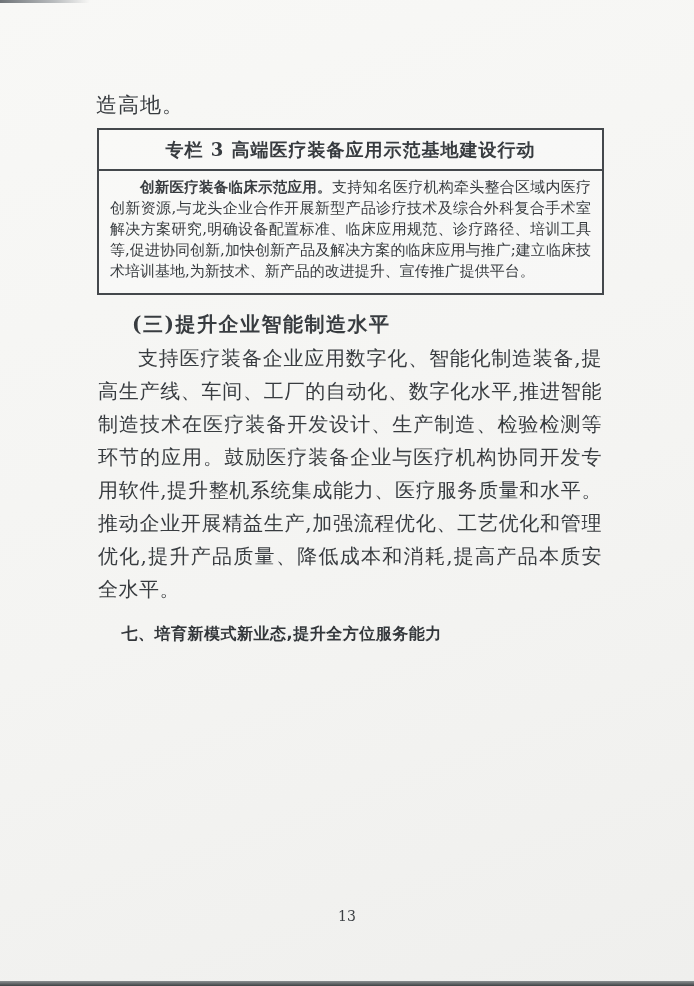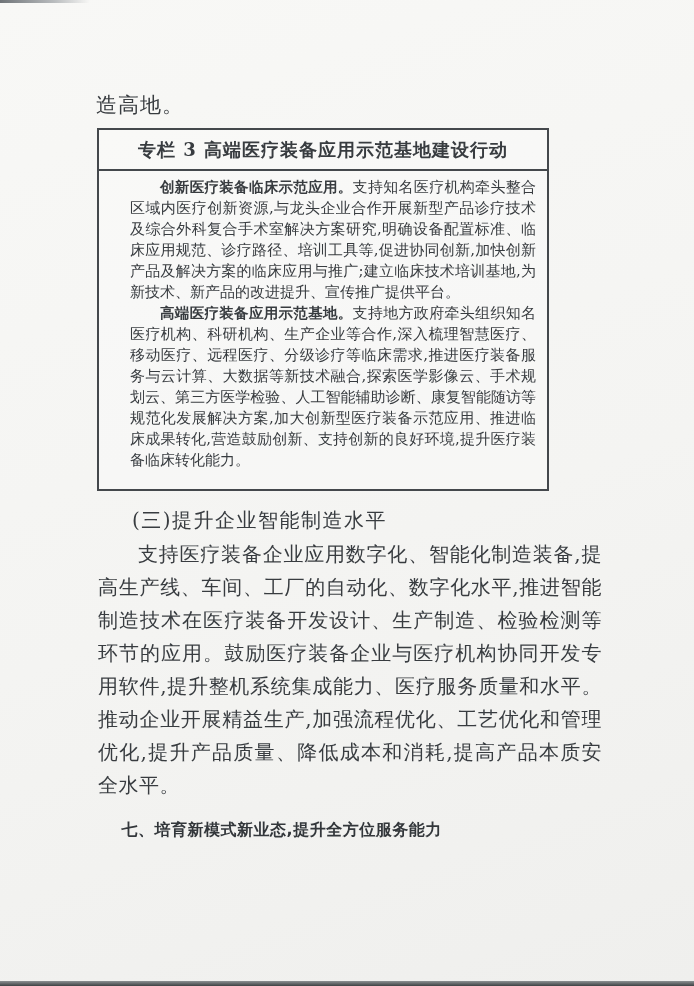--- a/index.html
+++ b/index.html
@@ -38,53 +38,52 @@
   }
   .cont-line {
     margin: 8px;
     font-size: 21px;
     line-height: 30px;
     letter-spacing: 1px;
   }
   .callout-box {
     box-sizing: border-box;
     margin: 5px 0 0 9px;
-    width: 452px;
+    width: 507px;
     border: 2px solid #44484c;
     background: rgba(255,255,255,0.25);
   }
   .box-title {
     text-align: center;
     font-weight: 700;
     font-size: 18px;
     line-height: 24px;
     padding: 8px 4px 7px;
     border-bottom: 2px solid #44484c;
     letter-spacing: 1px;
   }
   .box-body {
-    padding: 6px 11px 18px;
+    padding: 6px 11px 11px;
     font-size: 15px;
     line-height: 21px;
     text-align: justify;
-    margin-left: 20px;
   }
   .box-para {
     margin: 0;
     text-indent: 2em;
   }
   .box-para-heading {
     font-weight: 700;
     font-family: "DejaVu Sans", "Liberation Sans", sans-serif;
     font-size: 14.5px;
   }
   .sub-heading {
     margin: 14px 0 0 2.2em;
     font-size: 20px;
-    font-weight: 400;
+    font-weight: 700;
     line-height: 30px;
     letter-spacing: 1.5px;
   }
   .body-para {
     margin: 3px 10px 0;
     font-size: 20px;
     line-height: 33px;
     text-align: justify;
     text-indent: 2em;
     letter-spacing: 0.5px;
@@ -118,29 +117,29 @@
   <div class="corner-smudge"></div>
 
   <div class="content">
 
     <p class="cont-line">造高地。</p>
 
     <div class="callout-box">
       <div class="box-title">专栏 3 高端医疗装备应用示范基地建设行动</div>
       <div class="box-body">
         <p class="box-para"><span class="box-para-heading">创新医疗装备临床示范应用。</span><span>支持知名医疗机构牵头整合区域内医疗创新资源,与龙头企业合作开展新型产品诊疗技术及综合外科复合手术室解决方案研究,明确设备配置标准、临床应用规范、诊疗路径、培训工具等,促进协同创新,加快创新产品及解决方案的临床应用与推广;建立临床技术培训基地,为新技术、新产品的改进提升、宣传推广提供平台。</span></p>
-        <p class="box-para"><span class="box-para-heading">高端医疗装备应用示范基地。</span><span>支持地方政府牵头组织知名医疗机构、科研机构、生产企业等合作,深入梳理智慧医疗、移动医疗、远程医疗、分级诊疗等临床需求,推进医疗装备服务与云计算、大数据等新技术融合,探索医学影像云、手术规划云、第三方医学检验、人工智能辅助诊断、康复智能随访等规范化发展解决方案,加大创新型医疗装备示范应用、推进临床成果转化,营造鼓励创新、支持创新的良好环境,提升医疗装备临床转化能力。</span></p>
       </div>
     </div>
 
     <h3 class="sub-heading">(三)提升企业智能制造水平</h3>
 
     <p class="body-para">支持医疗装备企业应用数字化、智能化制造装备,提高生产线、车间、工厂的自动化、数字化水平,推进智能制造技术在医疗装备开发设计、生产制造、检验检测等环节的应用。鼓励医疗装备企业与医疗机构协同开发专用软件,提升整机系统集成能力、医疗服务质量和水平。推动企业开展精益生产,加强流程优化、工艺优化和管理优化,提升产品质量、降低成本和消耗,提高产品本质安全水平。</p>
 
     <h2 class="chapter-heading">七、培育新模式新业态,提升全方位服务能力</h2>
 
 
   </div>
 
+  <div class="page-number">13</div>
 
   <div class="bottom-edge"></div>
 
 </div>
 
 </body></html>

